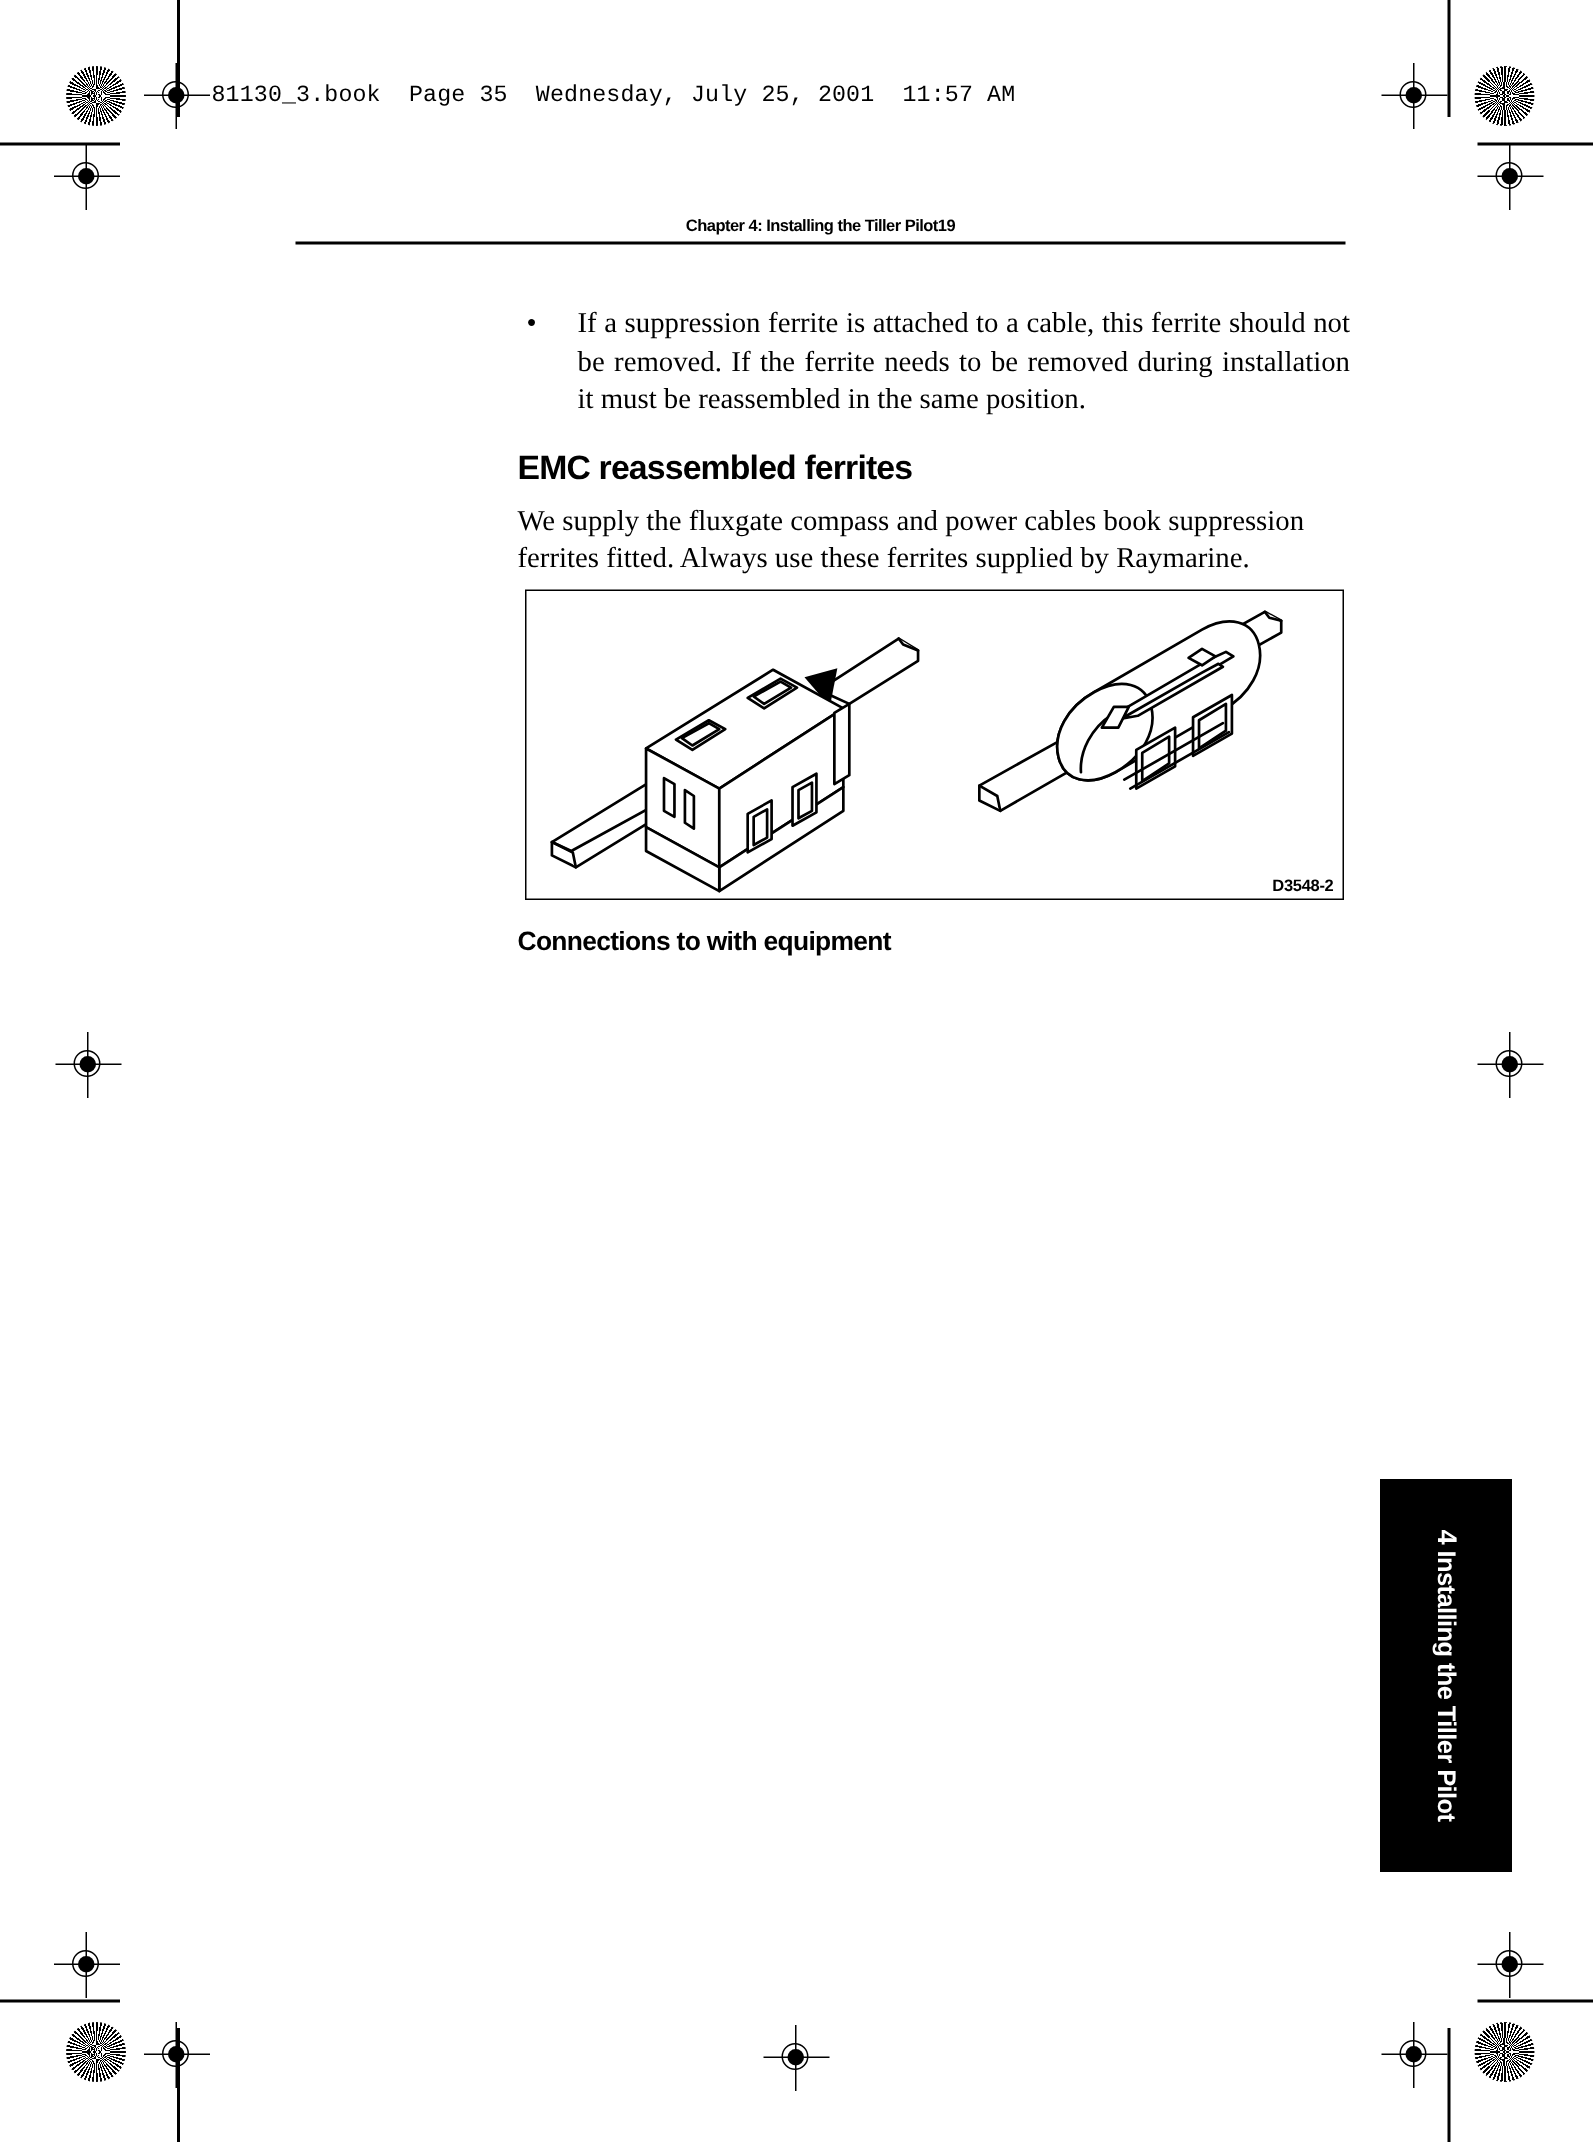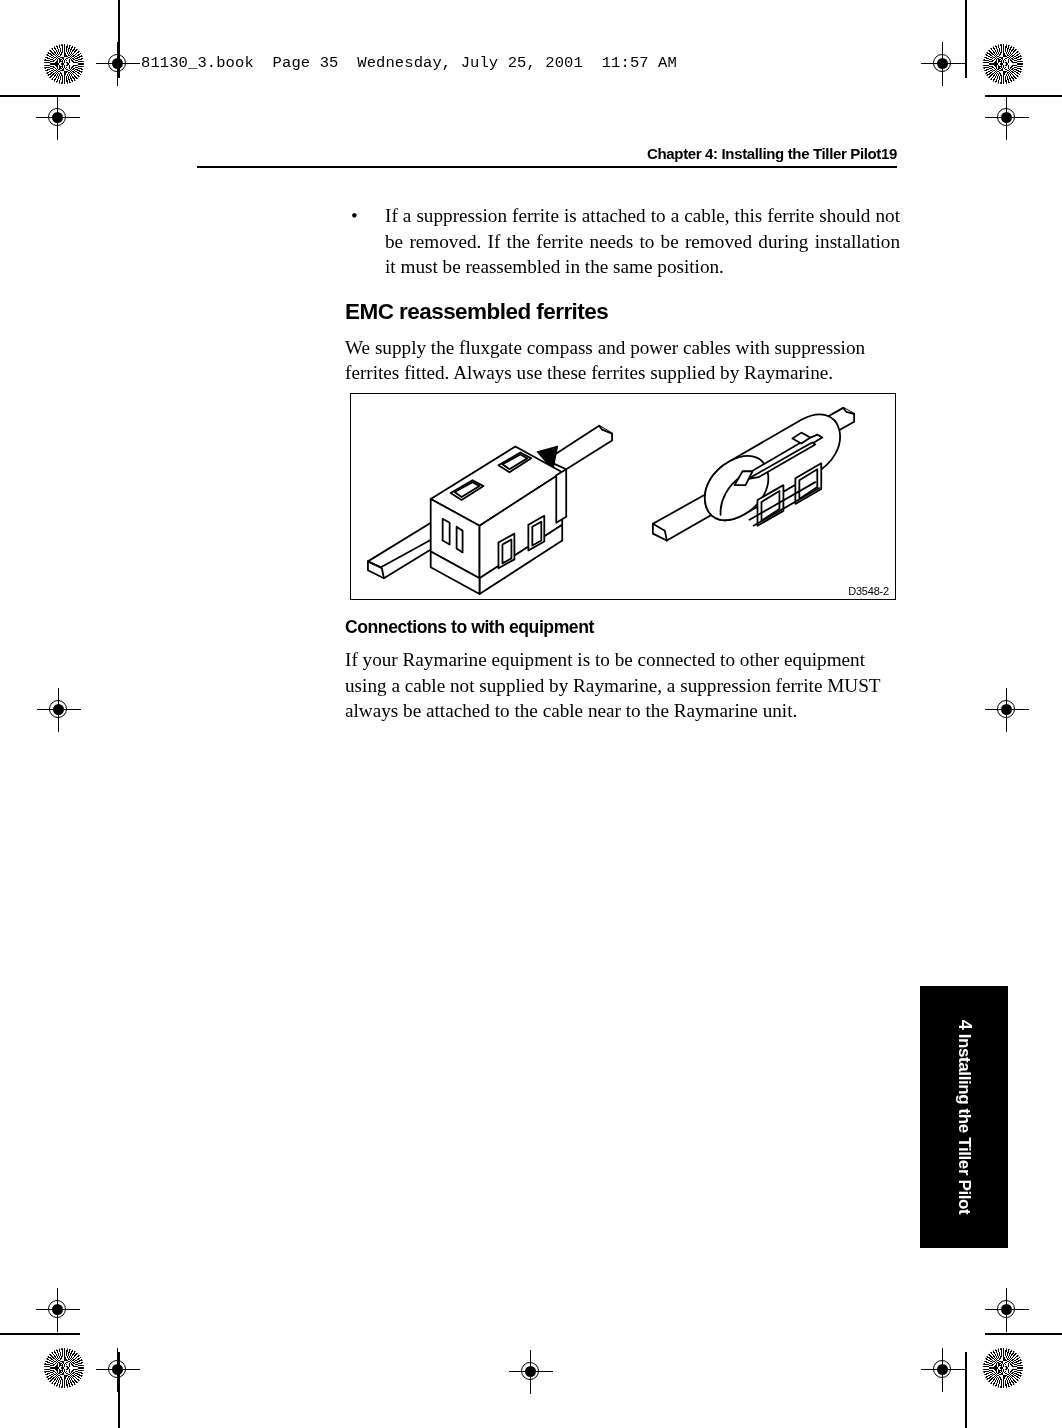--- a/index.html
+++ b/index.html
@@ -78,24 +78,24 @@
 
   
   .running-header {
     position: absolute;
     left: 197px;
     top: 145px;
     width: 700px;
   }
   .running-header .rh-row {
     display: flex;
-    justify-content: flex-end;
+    justify-content: center;
     align-items: baseline;
     font-family: "Liberation Sans", sans-serif;
-    font-size: 15px;
+    font-size: 11px;
     font-weight: 600;
     letter-spacing: -0.35px;
   }
   .running-header .rule {
     margin-top: 4px;
     height: 1.6px;
     background: #000;
     width: 100%;
   }
 
@@ -167,21 +167,21 @@
     left: 0; top: 0;
     width: 100%;
     height: 100%;
   }
   .fig-code {
     position: absolute;
     right: 6px;
     bottom: 2px;
     font-family: "Liberation Sans", sans-serif;
     font-size: 11px;
-    font-weight: normal;
+    font-weight: bold;
     letter-spacing: -0.2px;
   }
 
   .sub-section {
     position: absolute;
     left: 345px;
     top: 617px;
     width: 560px;
   }
 
@@ -315,21 +315,21 @@
 
   <ul class="bullets">
     <li>
       <span class="bullet-mark">•</span>
       <span>If a suppression ferrite is attached to a cable, this ferrite should not be removed. If the ferrite needs to be removed during installation it must be reassembled in the same position.</span>
     </li>
   </ul>
 
   <h2 class="section-head">EMC reassembled ferrites</h2>
 
-  <p class="body">We supply the fluxgate compass and power cables with suppression ferrites fitted. Always use these ferrites supplied by Raymarine.</p>
+  <p class="body">We supply the fluxgate compass and power cables book suppression ferrites fitted. Always use these ferrites supplied by Raymarine.</p>
 </div>
 
 <div class="figure-box">
   <svg viewBox="0 0 546 207" preserveAspectRatio="none">
     <g fill="#ffffff" stroke="#000000" stroke-width="1.8" stroke-linejoin="round" stroke-linecap="round">
 
       <path d="M203 62 L249 32 L262 40 L262 47 L216 76 L203 70 Z"></path>
       <path d="M249 32 L252 36 L262 40"></path>
 
       <path d="M17 169 L90 124 L106 133 L106 141 L33 186 L17 178 Z"></path>
@@ -394,18 +394,17 @@
 
       <path d="M400 127 L466 89" fill="none"></path>
       <path d="M404 133 L470 95" fill="none"></path>
     </g>
   </svg>
   <span class="fig-code">D3548-2</span>
 </div>
 
 <div class="sub-section">
   <h3 class="sub-head">Connections to with equipment</h3>
-  <p class="body">If your Raymarine equipment is to be connected to other equipment using a cable not supplied by Raymarine, a suppression ferrite MUST always be attached to the cable near to the Raymarine unit.</p>
 </div>
 
 <div class="thumb-tab">
   <span class="tab-text"><span class="tab-num">4</span> <span>Installing the Tiller Pilot</span></span>
 </div>
 
 </body></html>

